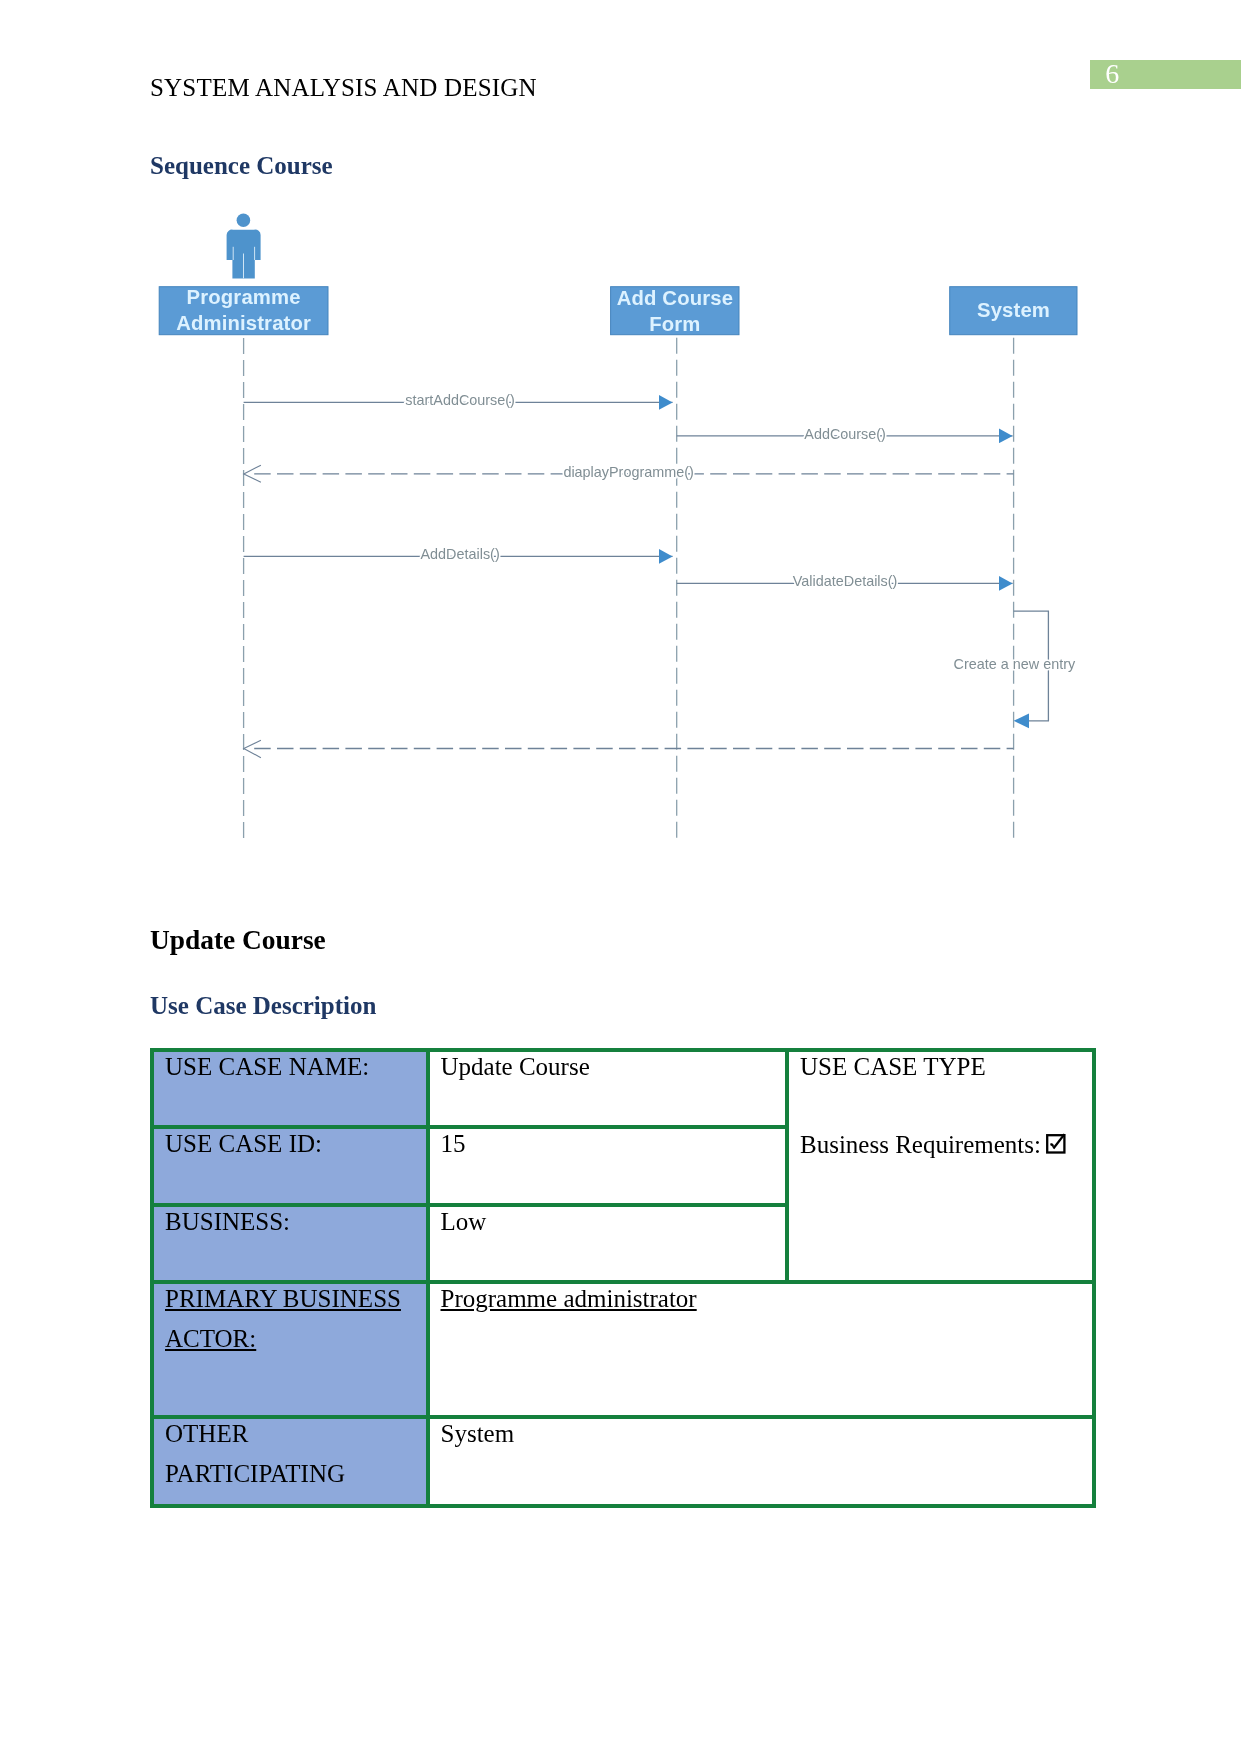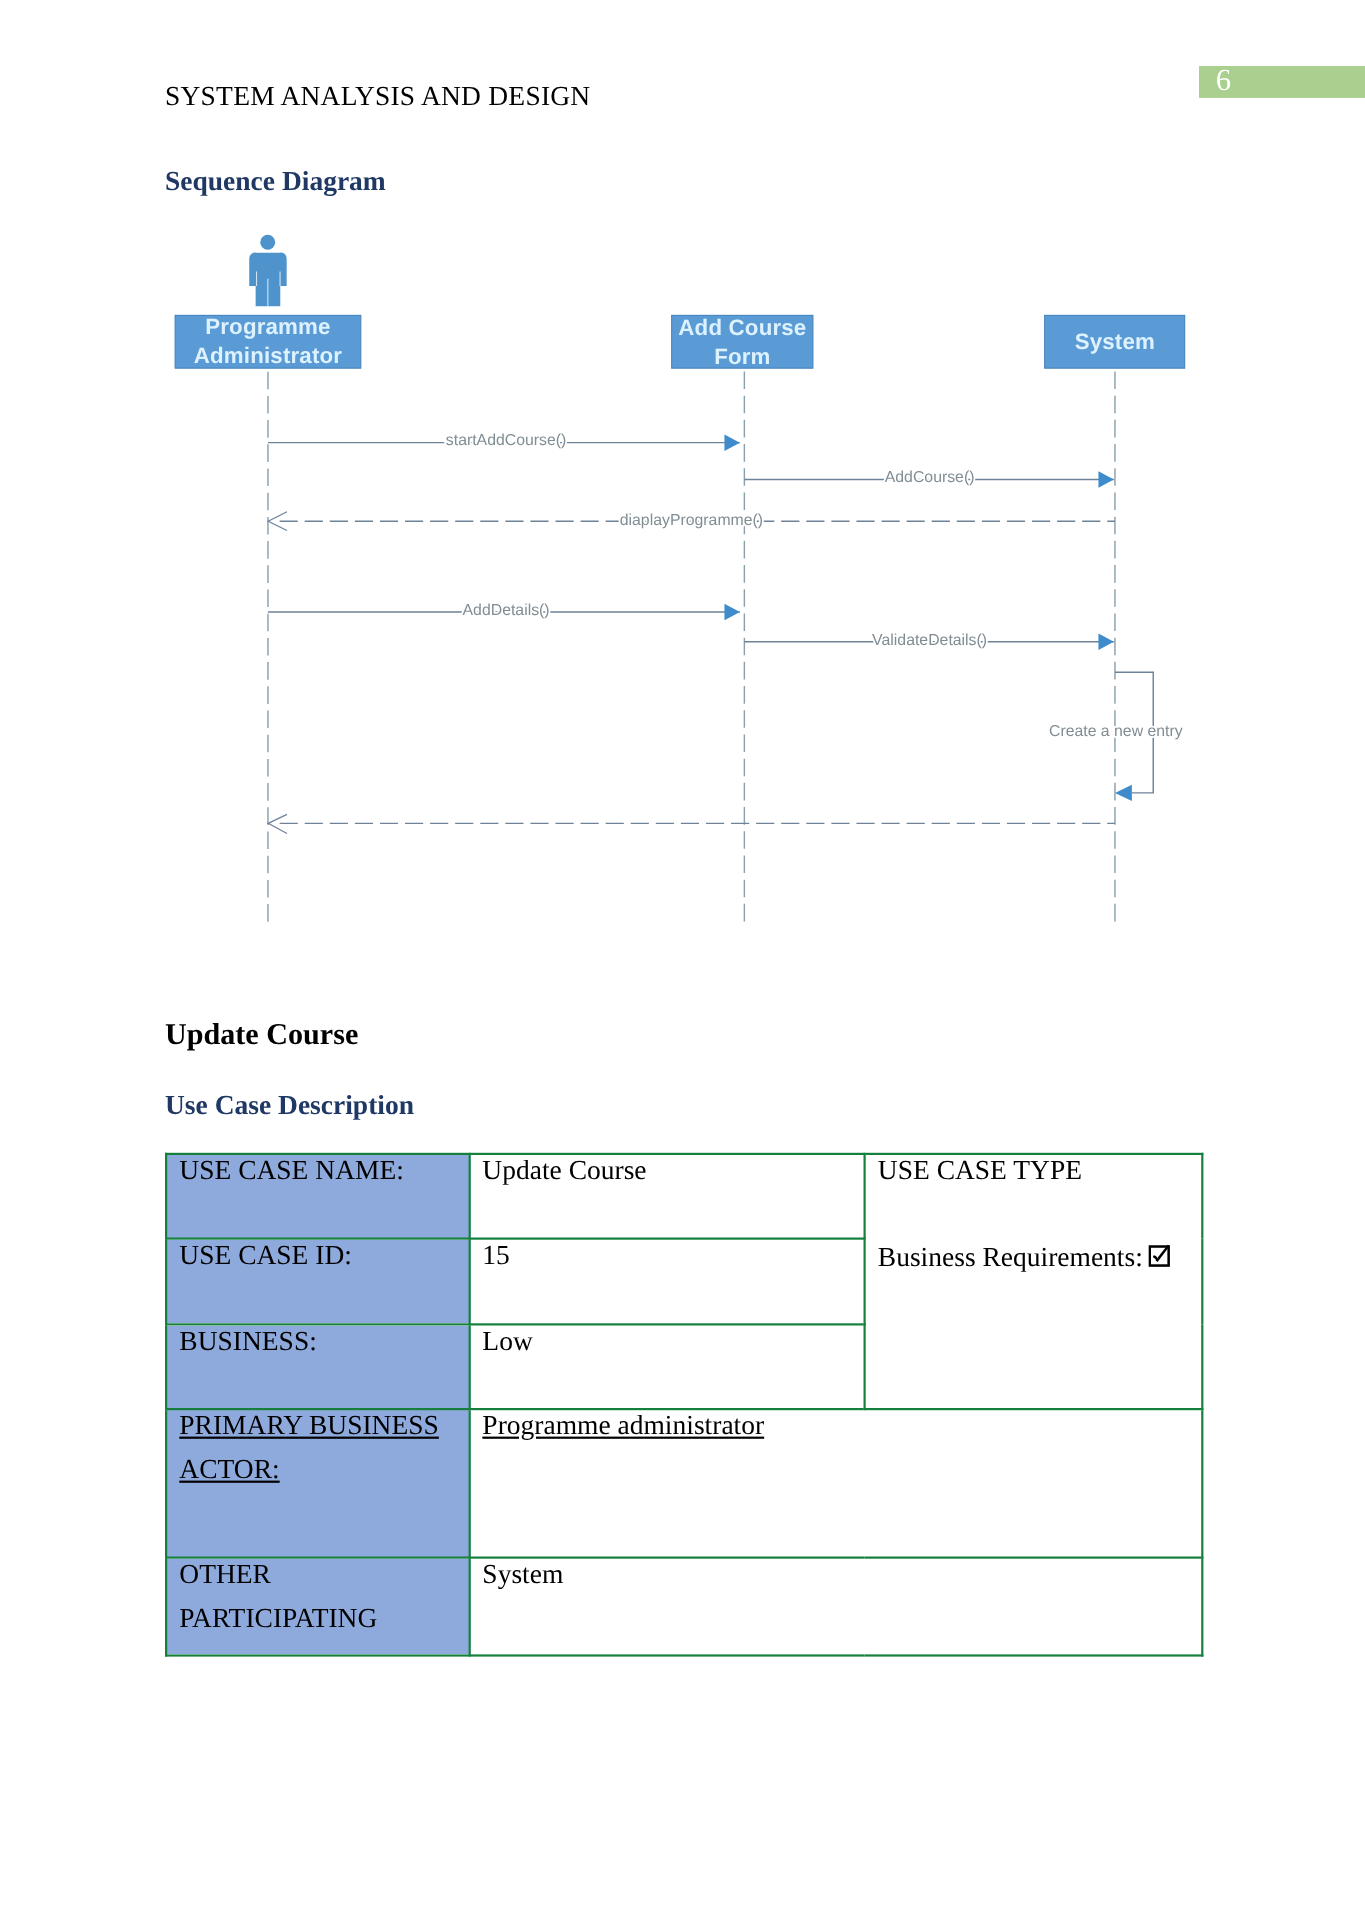--- a/index.html
+++ b/index.html
@@ -20,21 +20,21 @@
   #h-sequence{top:151.5px;}
   #h-update{top:924.5px;}
   #h-usecase{top:992.3px;}
 
   
   #seq{position:absolute;left:0px;top:0px;width:1241px;height:900px;text-align:center;}
 
   
   #uc-table{position:absolute;left:150px;top:1048px;width:942px;
             border-collapse:collapse;table-layout:fixed;}
-  #uc-table td{border:2px solid #15803d;vertical-align:top;font-size:25px;color:#000;
+  #uc-table td{border:4px solid #15803d;vertical-align:top;font-size:25px;color:#000;
                padding:2px 0 0 11px;line-height:1.0;box-sizing:border-box;
                overflow:hidden;white-space:nowrap;}
   #uc-table td.k{background:#8ea9db;}
   .c1{width:275.5px;} .c2{width:359.5px;} .c3{width:307px;}
   #uc-table tr.r1 td{height:77.2px;} #uc-table tr.r2 td{height:77.6px;}
   #uc-table tr.r3 td{height:77.3px;} #uc-table tr.r4 td{height:135.4px;text-decoration:underline;}
   #uc-table tr.r5 td{height:88.5px;}
   .kl2{display:block;margin-top:15px;}
   #uc-type-req{margin-top:52px;}
   .ckbox{display:inline-block;width:22px;height:24px;vertical-align:-2px;margin-left:-1px;}
@@ -42,21 +42,21 @@
 </head>
 <body>
 
 <div class="page">
 
   <div id="doc-header">SYSTEM ANALYSIS AND DESIGN</div>
   <div id="page-badge">
     <span>6</span>
   </div>
 
-  <div class="h-blue" id="h-sequence">Sequence Diagram</div>
+  <div class="h-blue" id="h-sequence">Sequence Course</div>
 
   <div id="seq">
   <svg id="seq-svg" width="1241" height="900" viewBox="0 0 1241 900">
     <defs>
       <marker id="solidArrow" viewBox="0 0 14 15" refX="14" refY="7.5" markerWidth="14" markerHeight="15" markerUnits="userSpaceOnUse" orient="auto">
         <path d="M0,0 L14,7.5 L0,15 z" fill="#3f8ccc"></path>
       </marker>
     </defs>
 
     <g>

